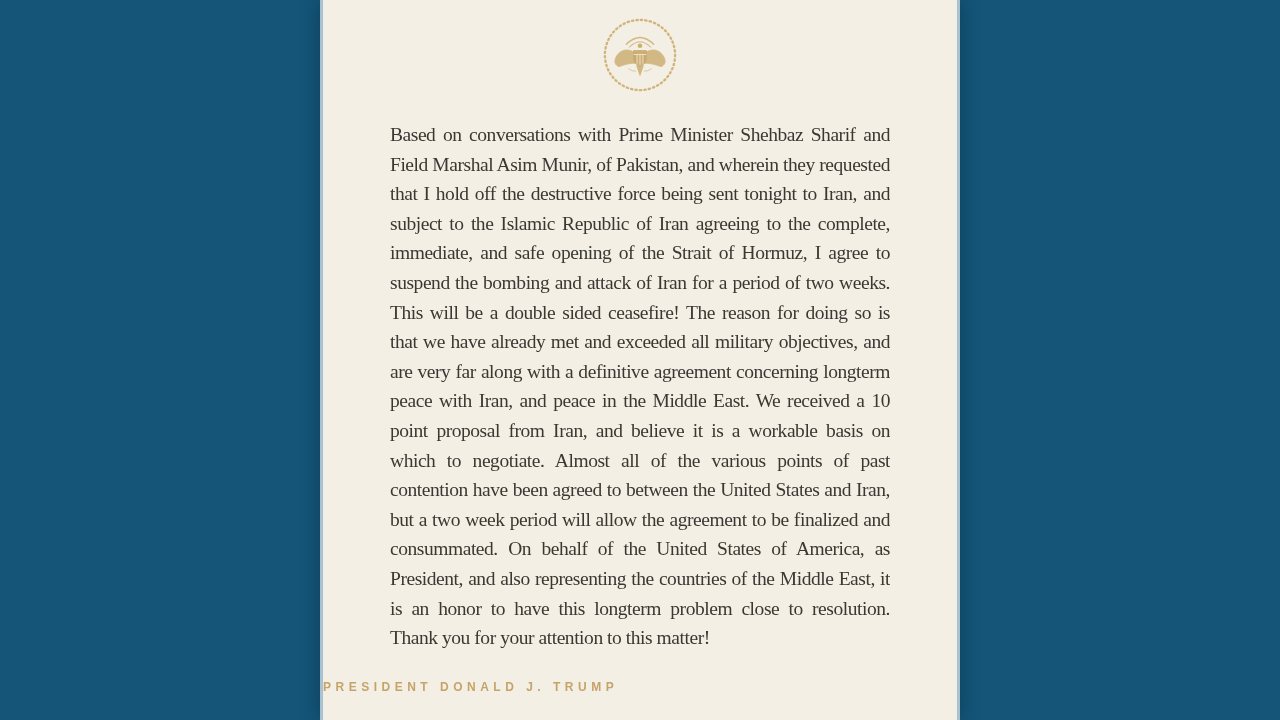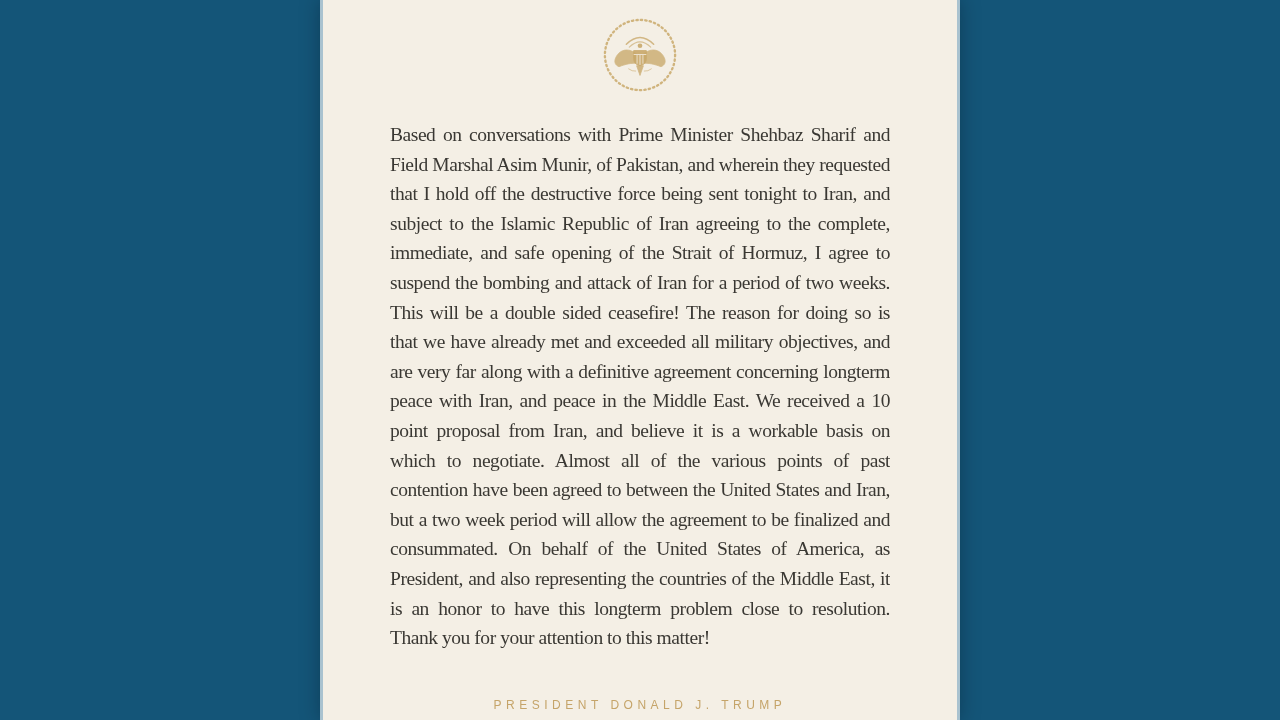--- a/index.html
+++ b/index.html
@@ -43,25 +43,24 @@
     font-size: 19.5px;
     line-height: 29.6px;
     letter-spacing: -0.45px;
     color: #3a3833;
     text-align: justify;
   }
   .signature {
     position: absolute;
     left: 0;
     right: 0;
-    bottom: 8px;
-    text-align: center;
+    bottom: 26px;
     font-family: "Liberation Sans", sans-serif;
     font-size: 12px;
-    font-weight: 400;
+    font-weight: 700;
     letter-spacing: 4.5px;
     color: #c5a469;
     white-space: nowrap;
   }
 </style>
 </head>
 <body>
 
 <div class="stage">
   <div class="card">

